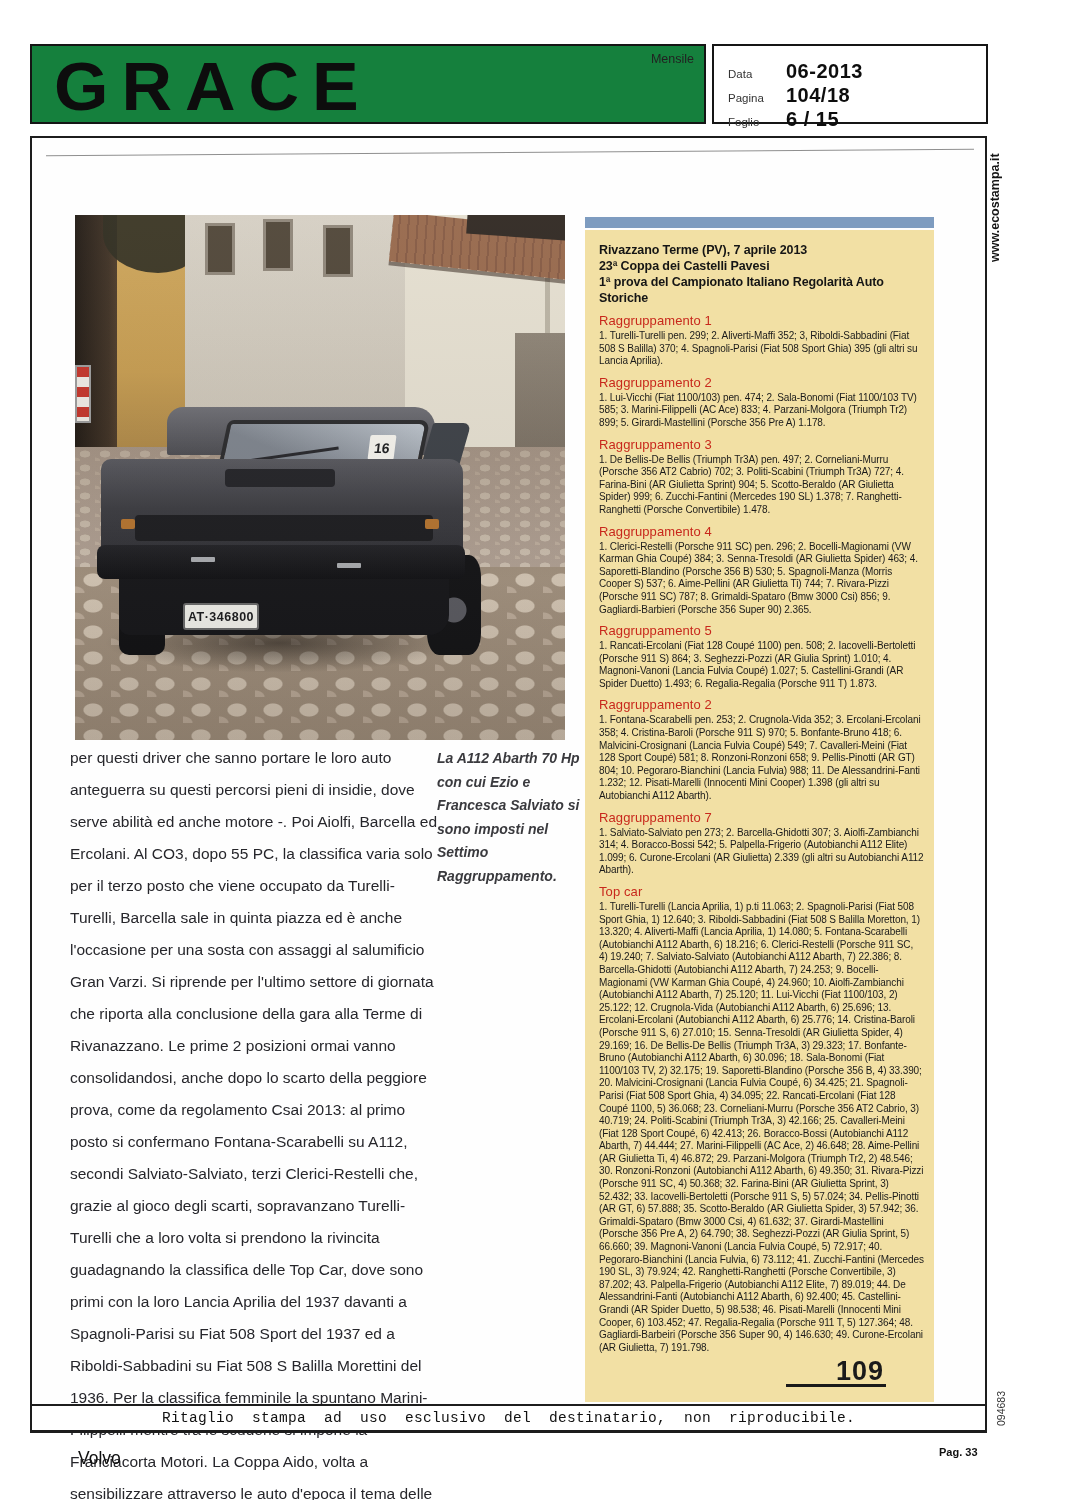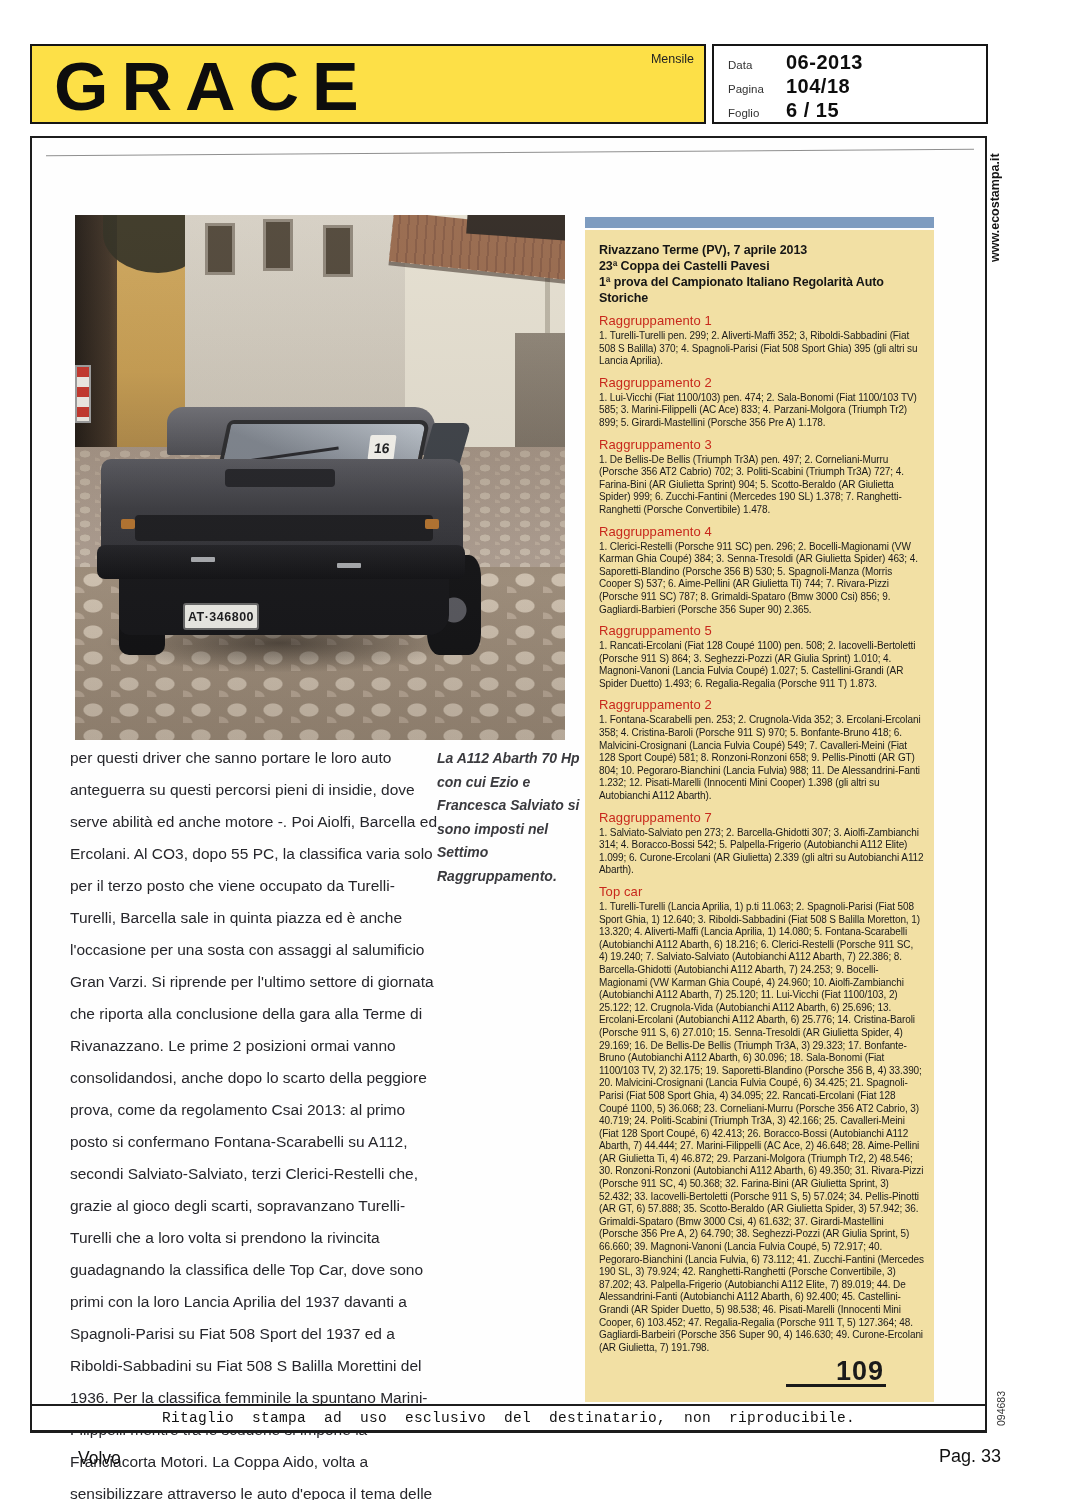--- a/index.html
+++ b/index.html
@@ -5,24 +5,24 @@
   * { box-sizing: border-box; margin: 0; padding: 0; }
   html,body { background:#e9e9e9; }
   .page {
     position: relative; width: 1069px; height: 1500px;
     background: #ffffff; margin: 0 auto; overflow: hidden;
     font-family: "Liberation Sans", sans-serif; color:#111;
   }
   .abs { position: absolute; }
 
   
-  .mast-box { left:30px; top:44px; width:676px; height:80px; border:2px solid #151515; background:#fde047; }
+  .mast-box { left:30px; top:44px; width:676px; height:80px; border:2px solid #151515; background:#15803d; }
   .mast-title { position:absolute; left:22px; top:8px; font-size:70px; font-weight:700; letter-spacing:13px; color:#0d0d0d; line-height:64px; transform:scaleY(.98); }
   .mast-freq { position:absolute; right:10px; top:6px; font-size:12.5px; color:#222; }
-  .info-box { left:712px; top:44px; width:276px; height:80px; border:2px solid #151515; background:#fff; padding:5px 12px 0 14px; }
+  .info-box { left:712px; top:44px; width:276px; height:80px; border:2px solid #151515; background:#fff; padding:14px 12px 0 14px; }
   .info-row { display:flex; align-items:baseline; height:24px; }
   .info-label { width:58px; font-size:11.5px; color:#333; }
   .info-value { font-size:20px; font-weight:600; color:#0d0d0d; letter-spacing:.5px; }
 
   .vert { writing-mode: vertical-rl; transform: rotate(180deg); text-align:left; }
   .ecostampa { left:988px; top:140px; height:122px; width:20px; font-size:12.5px; font-weight:700; color:#151515; }
   .barcode-num { left:995px; top:1364px; height:62px; width:16px; font-size:10.5px; color:#333; }
 
   
   .frame { left:30px; top:136px; width:957px; height:1268px; border:2px solid #1d1d1d; border-bottom:none; background:#fefefe; }
@@ -93,21 +93,21 @@
   .rbody { font-size:10px; line-height:12.6px; color:#1a1a1a; letter-spacing:-.1px; margin-top:1px; }
 
   
   .pagelogo { left:786px; top:1358px; width:100px; }
   .pagelogo-num { text-align:right; font-size:27px; font-weight:800; letter-spacing:1px; line-height:26px; color:#1a1a1a; border-bottom:3px solid #1a1a1a; padding-right:2px; }
   .pagelogo-sub { font-size:9.5px; font-weight:700; letter-spacing:.6px; color:#1a1a1a; margin-top:15px; }
   .strip { left:30px; top:1404px; width:957px; height:29px; border:2px solid #1d1d1d; border-bottom:3px solid #1d1d1d;
     display:flex; align-items:center; justify-content:center; background:#fff;
     font-family:"Liberation Mono", monospace; font-size:14.5px; word-spacing:9px; letter-spacing:.3px; color:#111; }
   .client { left:78px; top:1448px; font-size:17.5px; color:#0f0f0f; }
-  .pageref { left:895px; top:1446px; font-size:18px; font-weight:400; color:#111;padding-left:44px; }
+  .pageref { left:895px; top:1446px; font-size:11px; font-weight:700; color:#111;padding-left:44px; }
 </style>
 </head>
 <body>
 
 <div class="page">
 
   <div class="abs mast-box">
     <div class="mast-title">GRACE</div>
     <div class="mast-freq">Mensile</div>
   </div>

